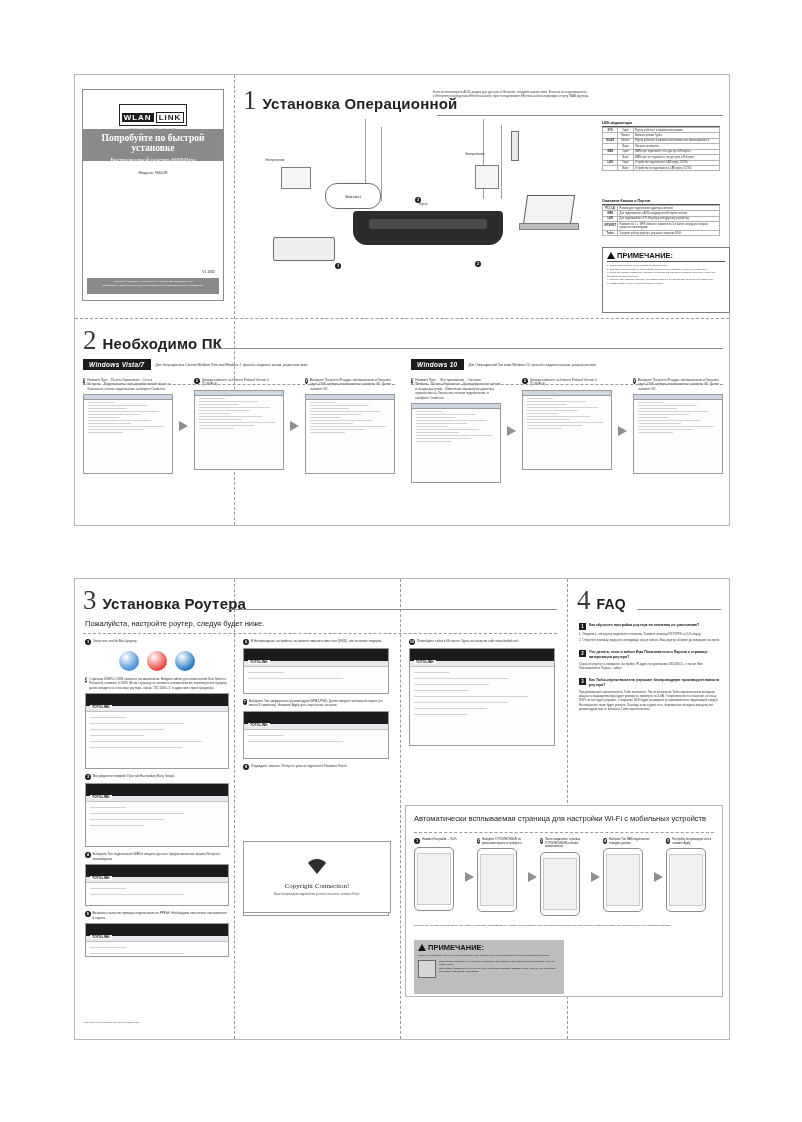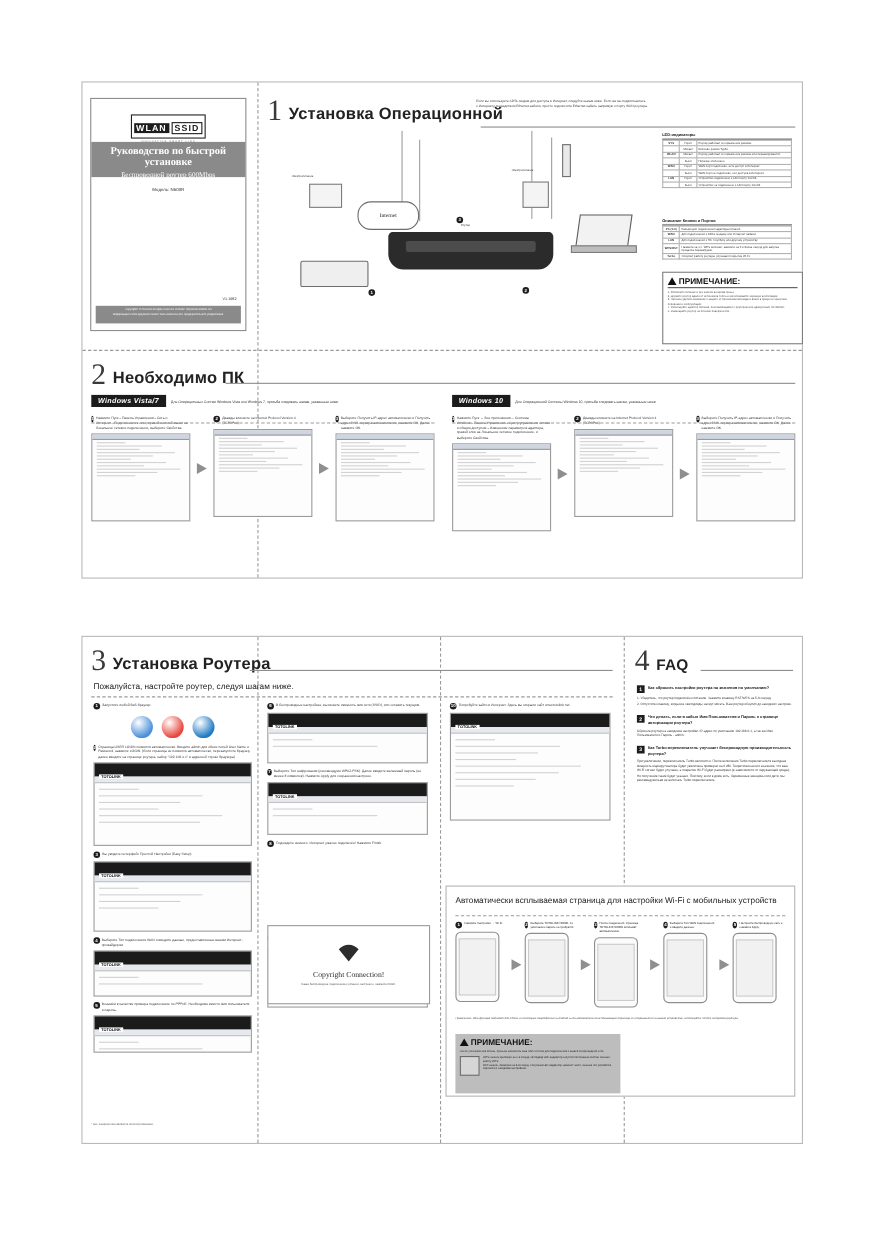--- a/index.html
+++ b/index.html
@@ -35,27 +35,27 @@
 
 <div class="sheet" style="left:74px;top:74px;width:654px;height:450px;">
 
   <div class="vdash" style="left:159px;top:0;height:450px;"></div>
   <div class="hdash" style="left:0;top:243px;width:654px;"></div>
 
   <div style="position:absolute;left:7px;top:14px;width:140px;height:210px;border:1px solid #8d8d8d;background:#fff;">
 
     <div style="position:absolute;left:28px;top:14px;width:84px;text-align:center;">
       <div style="display:inline-block;border:1px solid #222;padding:1px 2px;">
-        <span style="background:#1d1d1d;color:#fff;font-weight:700;font-size:8px;padding:0 2px;letter-spacing:1px;">WLAN</span><span style="background:#fff;color:#1d1d1d;font-weight:700;font-size:8px;padding:0 2px;letter-spacing:1px;border:1px solid #1d1d1d;margin-left:2px;">SSID</span>
+        <span style="background:#1d1d1d;color:#fff;font-weight:700;font-size:8px;padding:0 2px;letter-spacing:1px;">WLAN</span><span style="background:#fff;color:#1d1d1d;font-weight:700;font-size:8px;padding:0 2px;letter-spacing:1px;border:1px solid #1d1d1d;margin-left:2px;">LINK</span>
       </div>
       <div style="font-size:2.4px;color:#777;letter-spacing:1px;margin-top:1px;">INNOVATIVE SMART LINK</div>
     </div>
 
     <div class="grey-band" style="position:absolute;left:0;top:39px;width:140px;height:32px;">
-      <div style="text-align:center;font-family:'Liberation Serif',serif;font-weight:700;font-size:9.5px;margin-top:4px;">Руководство по быстрой установке</div>
+      <div style="text-align:center;font-family:'Liberation Serif',serif;font-weight:700;font-size:9.5px;margin-top:4px;">Попробуйте по быстрой установке</div>
       <div style="text-align:center;font-family:'Liberation Serif',serif;font-size:6.5px;margin-top:3px;">Беспроводной роутер 600Mbps</div>
     </div>
     <div style="position:absolute;left:0;top:80px;width:140px;text-align:center;font-size:4px;color:#333;">Модель: N600R</div>
     <div style="position:absolute;right:8px;top:180px;font-size:3.4px;color:#333;">V1.1682</div>
     <div class="grey-band" style="position:absolute;left:4px;top:188px;width:132px;height:14px;padding-top:2px;">
       <div style="text-align:center;font-size:2.4px;line-height:1.6;">Copyright© TOTOLINK All rights reserved. Website: http://www.totolink.net</div>
       <div style="text-align:center;font-size:2.4px;line-height:1.6;">Информация в этом документе может быть изменена без предварительного уведомления.</div>
     </div>
   </div>
 
@@ -351,21 +351,21 @@
   <div class="vdash" style="left:325px;top:0;height:460px;"></div>
   <div class="vdash" style="left:492px;top:0;height:460px;"></div>
 
   <div style="position:absolute;left:8px;top:8px;">
     <div style="display:flex;align-items:flex-end;gap:6px;">
       <span class="secnum">3</span>
       <span class="sectitle" style="padding-bottom:2px;text-align:right;">Установка Роутера</span>
     </div>
   </div>
   <div class="hr-thin" style="left:152px;top:30px;width:330px;"></div>
-  <div style="position:absolute;left:10px;top:40px;font-size:7.5px;color:#222;">Пожалуйста, настройте роутер, следуя шагам ниже.</div>
+  <div style="position:absolute;left:10px;top:40px;font-size:7.5px;color:#222;">Пожалуйста, настройте роутер, следуя будет ниже.</div>
   <div class="hdash" style="left:8px;top:54px;width:474px;"></div>
 
   <div id="s3-colA" style="position:absolute;left:10px;top:60px;width:144px;">
       <div style="margin-bottom: 5px;">
         <div style="display: flex; gap: 2px;">
           <span class="bullet">1</span>
           <span class="tiny">Запустите любой Веб-браузер.</span>
         </div>
         <div style="display: flex; gap: 8px; justify-content: center; margin: 6px 0px;">
           <span class="browser-ico" style="background: radial-gradient(circle at 35% 30%, rgb(255, 255, 255) 0%, rgb(74, 144, 217) 70%); display: inline-block;"></span>

